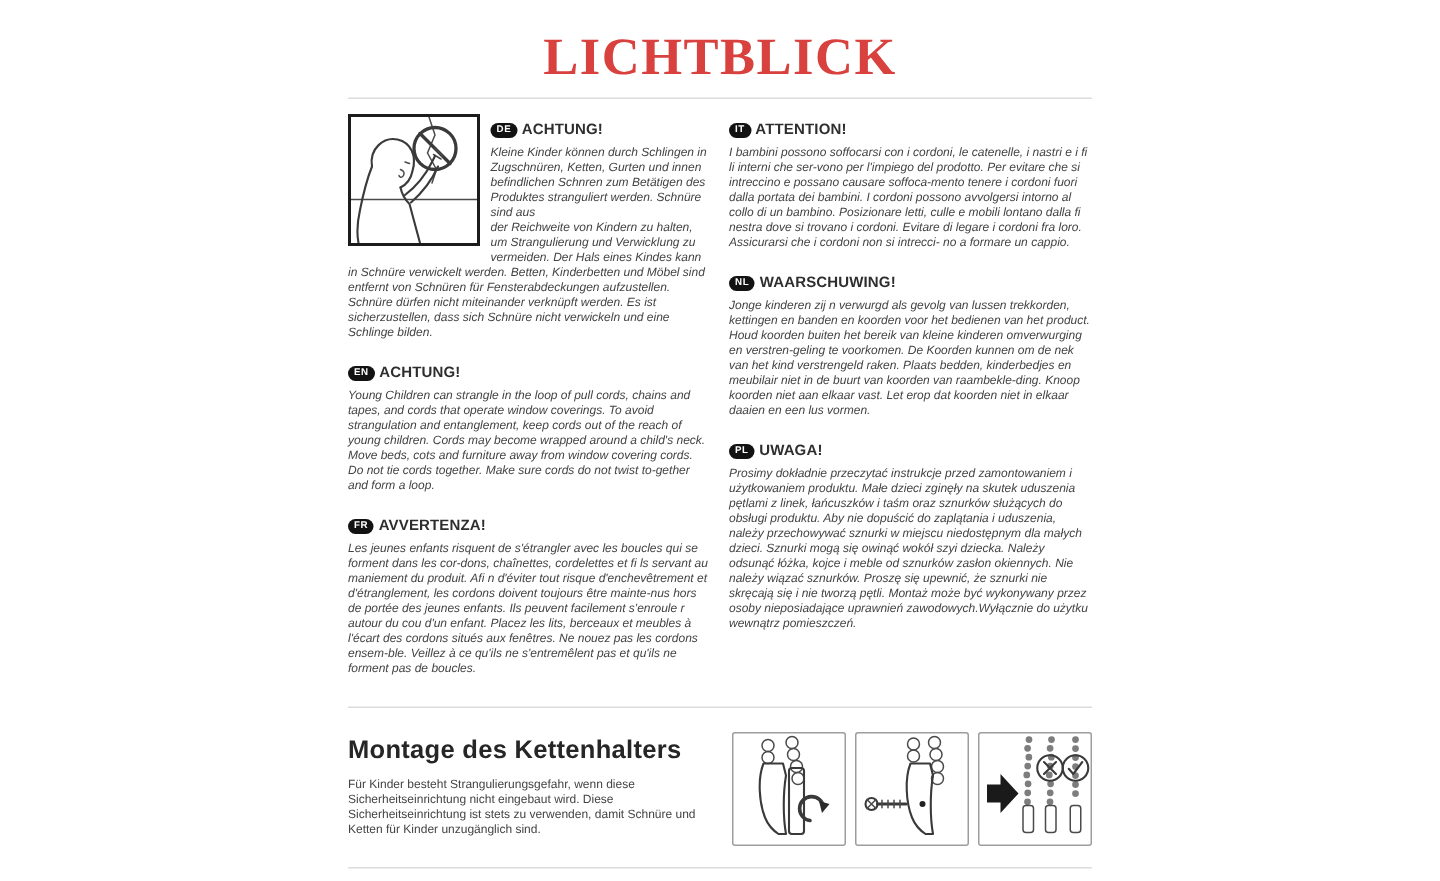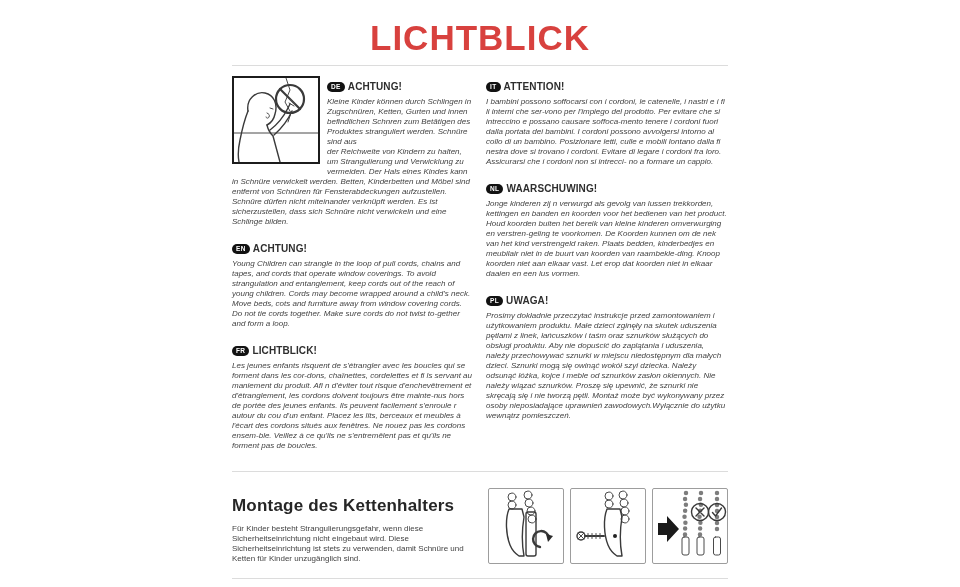--- a/index.html
+++ b/index.html
@@ -5,41 +5,41 @@
   * { margin:0; padding:0; box-sizing:border-box; }
   html,body { background:#ffffff; }
   body {
     width:960px; height:587px; overflow:hidden; position:relative;
     font-family:"Liberation Sans","DejaVu Sans",sans-serif;
     color:#3c3c3c;
   }
   .page { width:496px; margin:0 auto; padding-top:20px; }
   .logo {
     text-align:center; font-weight:bold; font-size:35px; letter-spacing:1px;
-    color:#d8413e; line-height:36px;
+    color:#d8413e; line-height:36px;font-family:Liberation Serif, serif;
   }
   .rule { border:none; border-top:1px solid #dcdcdc; margin:9px 0 10px 0; }
   .cols { display:flex; gap:12px; }
   .col { width:242px; }
   .warn { margin-bottom:11px; }
   .warn-head { margin-bottom:3px; white-space:nowrap; }
   .lang-badge {
     display:inline-block; background:#121212; color:#fff; font-weight:bold;
     font-size:6.5px; line-height:8px; padding:1px 4px; border-radius:7px;
     letter-spacing:0.4px; vertical-align:1px;
   }
   .warn-title { font-weight:bold; font-size:10px; color:#2e2e2e; margin-left:3px; letter-spacing:0.1px;text-align:right; }
   .warn-body { font-size:8px; line-height:10px; white-space:pre-line; color:#434343;font-style:italic; }
   .warn-figure {
     float:left; width:88px; height:88px; border:2px solid #1c1c1c;
     margin:0 7px 4px 0; background:#fff;
   }
   .warn-figure svg, .step-box svg { display:block; width:100%; height:100%; }
   .clearfix::after { content:""; display:block; clear:both; }
-  .montage { display:flex; gap:15px; align-items:flex-end; }
+  .montage { display:flex; gap:15px; align-items:center; }
   .montage-text { flex:1; }
   .montage-title { font-size:17px; font-weight:bold; color:#262626; margin:2px 0 8px 0; letter-spacing:0.2px; }
   .montage-body { font-size:8px; line-height:10px; color:#434343; width:240px; }
   .steps { display:flex; gap:6px; padding-top:6px; }
   .step-box { width:76px; height:76px; border:1px solid #9d9d9d; border-radius:2px; background:#fff; }
   .sketch { stroke:#3a3a3a; fill:none; stroke-width:1.4; stroke-linecap:round; stroke-linejoin:round; }
   .sketch-thin { stroke:#4a4a4a; fill:none; stroke-width:1; stroke-linecap:round; }
 </style>
 </head>
 <body>
@@ -78,21 +78,21 @@
 
       <div class="warn">
         <div class="warn-head">
           <span class="lang-badge">EN</span><span class="warn-title">ACHTUNG!</span>
         </div>
         <div class="warn-body">Young Children can strangle in the loop of pull cords, chains and tapes, and cords that operate window coverings. To avoid strangulation and entanglement, keep cords out of the reach of young children. Cords may become wrapped around a child's neck. Move beds, cots and furniture away from window covering cords. Do not tie cords together. Make sure cords do not twist to-gether and form a loop.</div>
       </div>
 
       <div class="warn">
         <div class="warn-head">
-          <span class="lang-badge">FR</span><span class="warn-title">LICHTBLICK!</span>
+          <span class="lang-badge">FR</span><span class="warn-title">AVVERTENZA!</span>
         </div>
         <div class="warn-body">Les jeunes enfants risquent de s'étrangler avec les boucles qui se forment dans les cor-dons, chaînettes, cordelettes et fi ls servant au maniement du produit. Afi n d'éviter tout risque d'enchevêtrement et d'étranglement, les cordons doivent toujours être mainte-nus hors de portée des jeunes enfants. Ils peuvent facilement s'enroule r autour du cou d'un enfant. Placez les lits, berceaux et meubles à l'écart des cordons situés aux fenêtres. Ne nouez pas les cordons ensem-ble. Veillez à ce qu'ils ne s'entremêlent pas et qu'ils ne forment pas de boucles.</div>
       </div>
     </div>
 
     <div class="col">
 
       <div class="warn">
         <div class="warn-head">
           <span class="lang-badge">IT</span><span class="warn-title">ATTENTION!</span>

